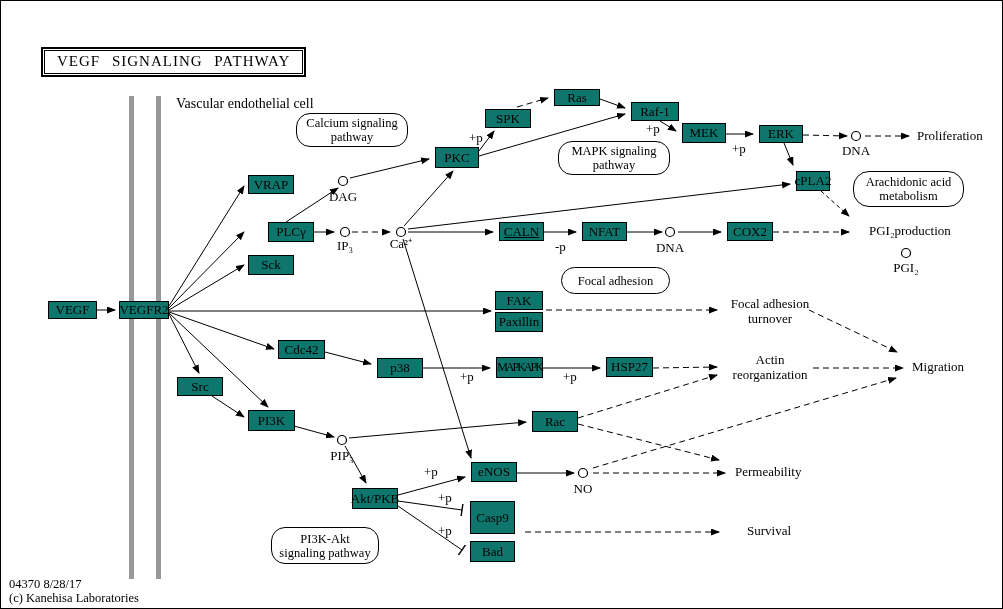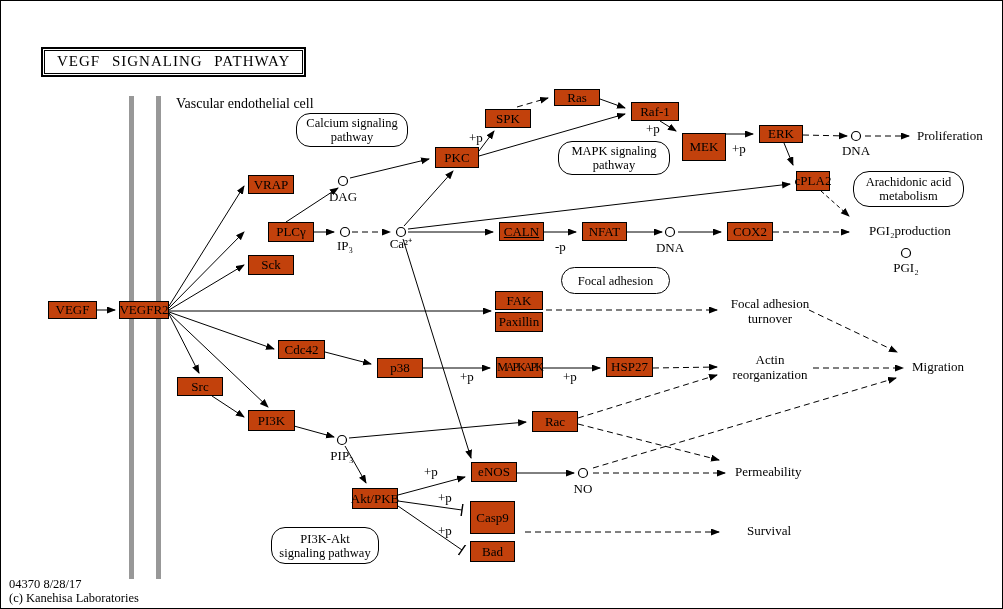--- a/index.html
+++ b/index.html
@@ -1,19 +1,19 @@
 <!DOCTYPE html>
 <html><head>
 <meta charset="utf-8">
 <style>
   html,body{margin:0;padding:0;background:#fff;}
   .canvas{position:relative;width:1003px;height:609px;background:#fff;border:1px solid #000;
           font-family:"Liberation Serif",serif;color:#000;overflow:hidden;box-sizing:border-box;}
   svg.edges{position:absolute;left:0;top:0;}
-  .node{position:absolute;border:1px solid #000;background:#c2410c;display:flex;align-items:center;
+  .node{position:absolute;border:1px solid #000;background:#0f766e;display:flex;align-items:center;
         justify-content:center;font-size:13px;box-sizing:border-box;}
   .node.squeeze{letter-spacing:-2px;font-size:12px;}
   .pathway{position:absolute;border:1px solid #000;border-radius:14px;background:#fff;display:flex;
            align-items:center;justify-content:center;text-align:center;font-size:12.5px;
            white-space:pre-line;line-height:1.12;box-sizing:border-box;}
   .lbl{position:absolute;font-size:13px;white-space:pre-line;line-height:1.15;}
   .lbl.center{text-align:center;}
   .pm{position:absolute;font-size:13px;}
   .membrane{position:absolute;width:5px;background:#989898;}
   .title-outer{position:absolute;border:2px solid #000;background:#fff;padding:1px;}
@@ -119,21 +119,21 @@
 
   <div class="node" style="left:47px;top:300px;width:49px;height:18px;">VEGF</div>
   <div class="node" style="left:118px;top:300px;width:50px;height:18px;">VEGFR2</div>
   <div class="node" style="left:247px;top:174px;width:46px;height:19px;">VRAP</div>
   <div class="node" style="left:247px;top:221px;width:46px;height:20px;margin-left:20px;">PLCγ</div>
   <div class="node" style="left:247px;top:254px;width:46px;height:20px;text-align:center;">Sck</div>
   <div class="node" style="left:434px;top:146px;width:44px;height:21px;">PKC</div>
   <div class="node" style="left:484px;top:108px;width:46px;height:19px;">SPK</div>
   <div class="node" style="left:553px;top:88px;width:46px;height:17px;">Ras</div>
   <div class="node" style="left:630px;top:101px;width:48px;height:19px;">Raf-1</div>
-  <div class="node" style="left:681px;top:132px;width:44px;height:28px;">MEK</div>
+  <div class="node" style="left:681px;top:122px;width:44px;height:20px;">MEK</div>
   <div class="node" style="left:758px;top:124px;width:44px;height:18px;">ERK</div>
   <div class="node" style="left:795px;top:170px;width:34px;height:20px;">cPLA2</div>
   <div class="node" style="left:498px;top:221px;width:45px;height:19px;text-decoration:underline;">CALN</div>
   <div class="node" style="left:581px;top:221px;width:45px;height:19px;">NFAT</div>
   <div class="node" style="left:726px;top:221px;width:46px;height:19px;">COX2</div>
   <div class="node" style="left:494px;top:290px;width:48px;height:19px;">FAK</div>
   <div class="node" style="left:494px;top:311px;width:48px;height:20px;">Paxillin</div>
   <div class="node" style="left:277px;top:339px;width:47px;height:19px;">Cdc42</div>
   <div class="node" style="left:376px;top:357px;width:46px;height:20px;">p38</div>
   <div class="node squeeze" style="left:495px;top:356px;width:47px;height:21px;">MAPKAPK</div>

